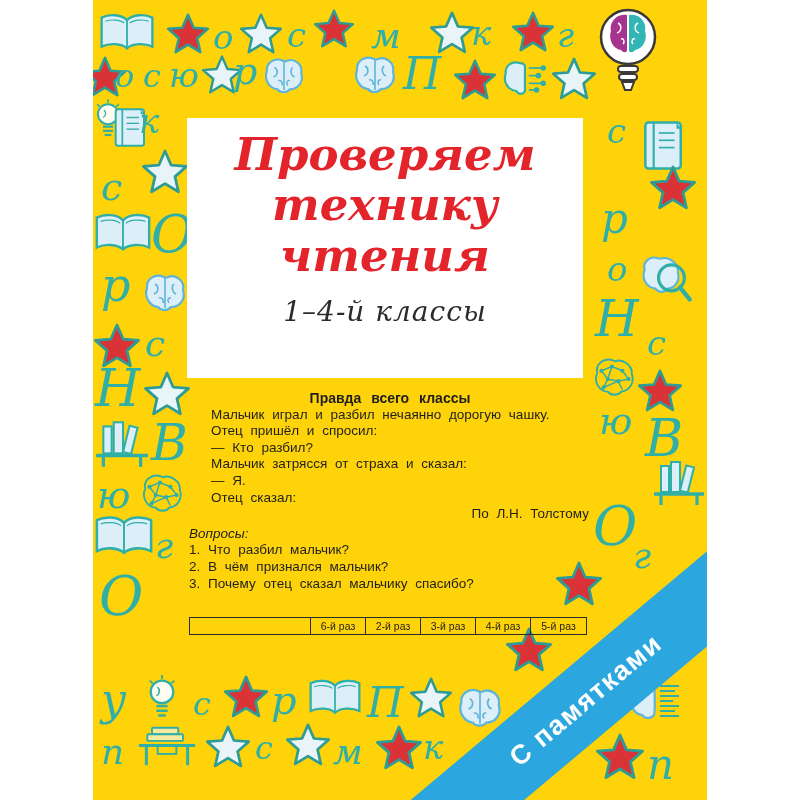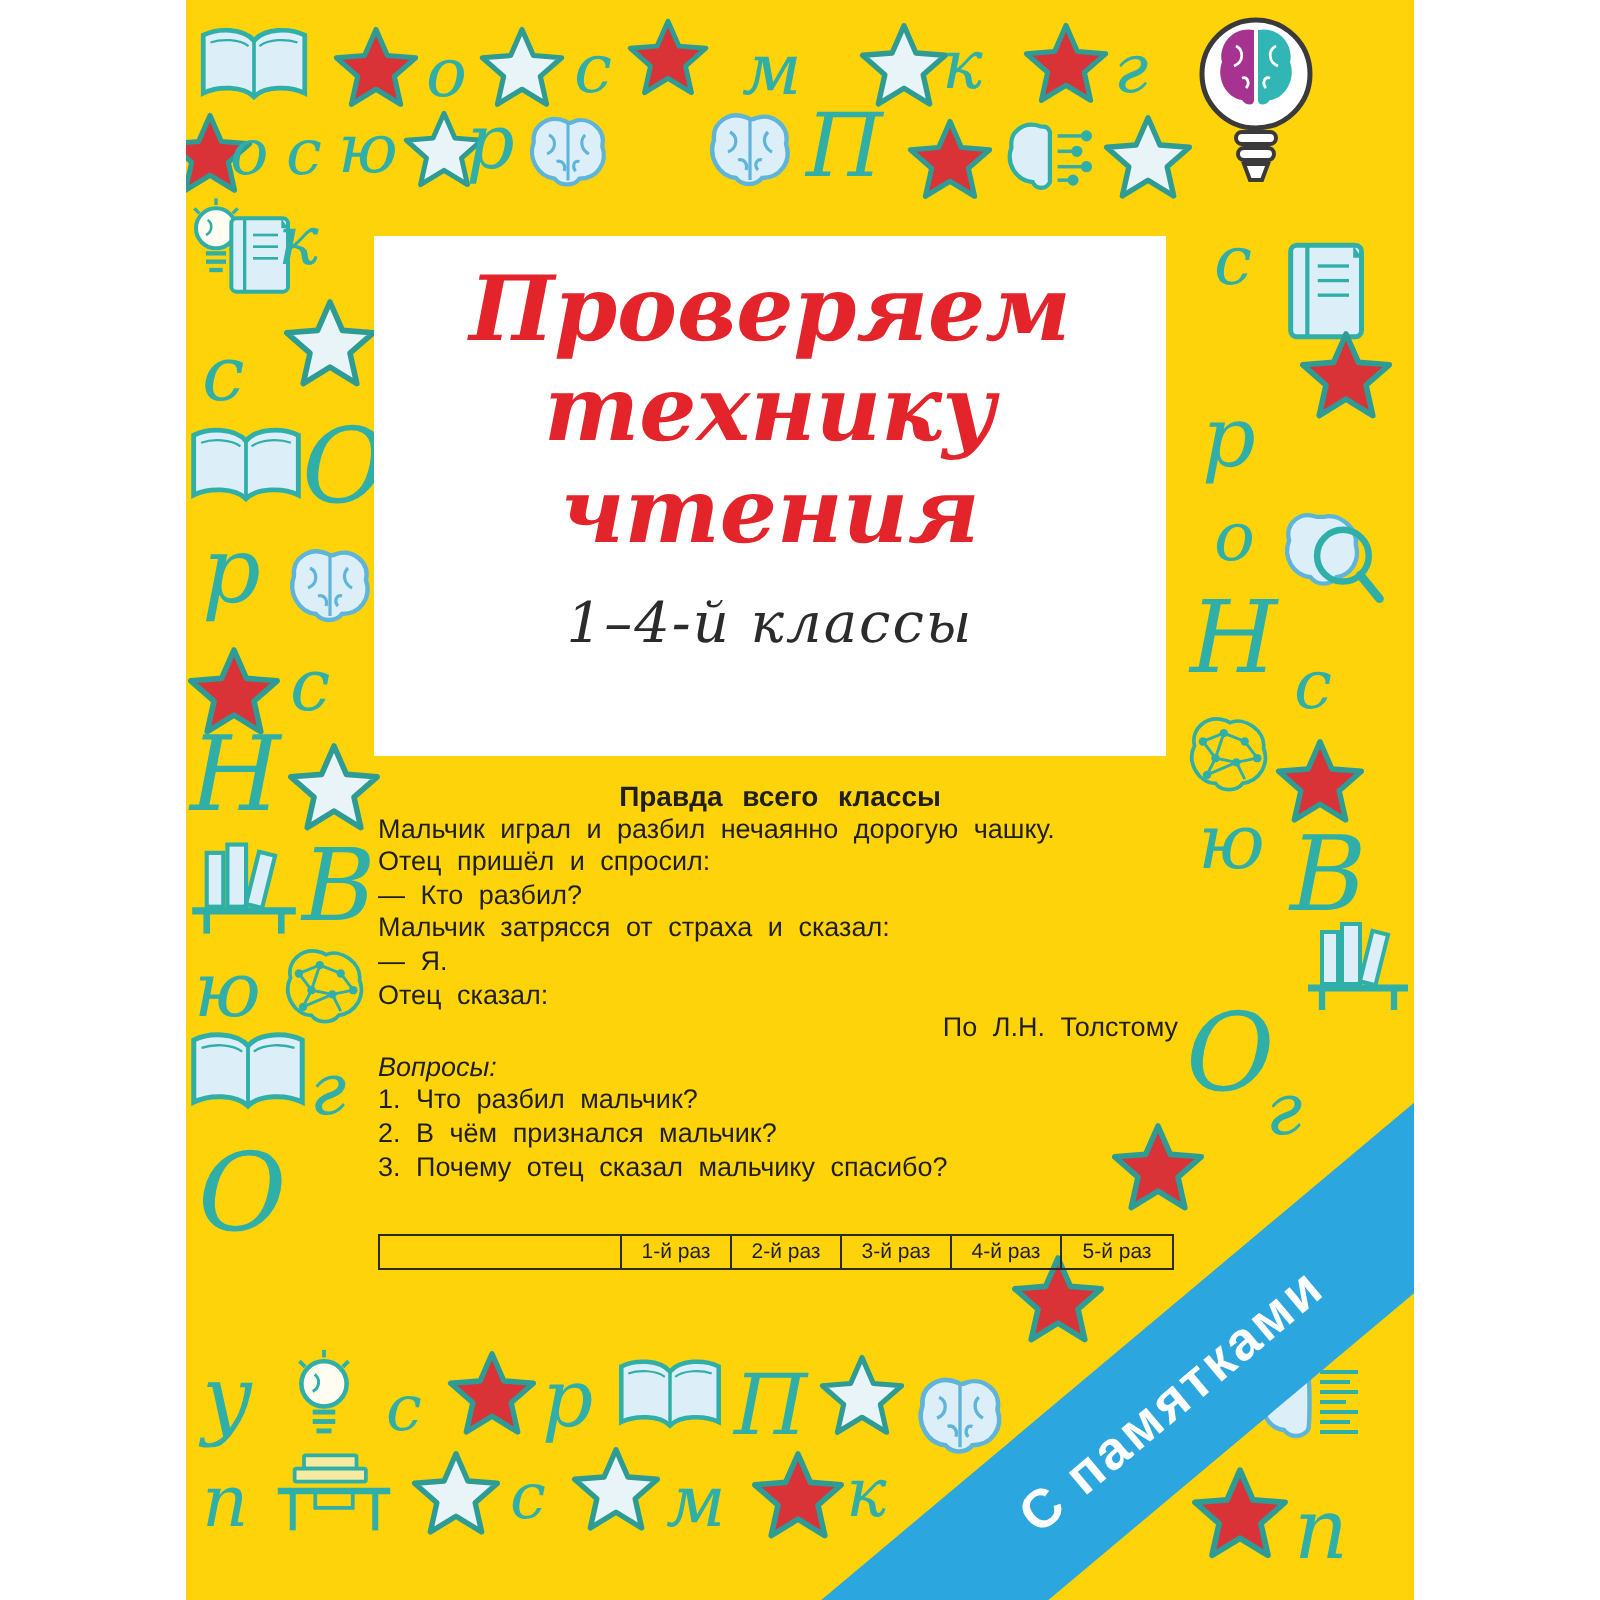--- a/index.html
+++ b/index.html
@@ -32,21 +32,21 @@
   }
   .subtitle{
     margin-top:14px;font-family:"DejaVu Serif",serif;font-style:italic;
     font-size:28px;color:#2b2b2b;letter-spacing:1px;
   }
   .story-block{
     position:absolute;left:96px;top:390px;width:402px;z-index:2;
     color:#1F1F1F;font-size:13.5px;line-height:16.6px;
   }
   .story-title{font-weight:bold;text-align:center;word-spacing:6px;font-size:14px;}
-  .story-line{word-spacing:4px;}
+  .story-line{word-spacing:4px;margin-left:22px;}
   .attribution{text-align:right;word-spacing:4px;padding-right:2px;}
   .q-label{font-style:italic;margin-top:3px;}
   .q-item{word-spacing:4px;}
   .score-table{
     position:absolute;left:96px;top:617px;width:397px;z-index:2;
     border-collapse:collapse;table-layout:fixed;background:transparent;
   }
   .score-table td{
     border:1.4px solid #2a2a2a;height:16px;
     font-size:10.5px;color:#1F1F1F;text-align:center;padding:0 2px;
@@ -479,21 +479,21 @@
       <col style="width:121px">
         <col style="width:55px">
         <col style="width:55px">
       <col style="width:55px">
         <col style="width:55px">
         <col style="width:56px">
     </colgroup>
     <tbody>
         <tr>
       <td></td>
-      <td>1-й раз</td>
+      <td>6-й раз</td>
       <td>2-й раз</td>
       <td>3-й раз</td>
       <td>4-й раз</td>
       <td>5-й раз</td>
     </tr>
   </tbody>
     </table>
 
   <div class="ribbon">
     <span class="ribbon-text">С памятками</span>

